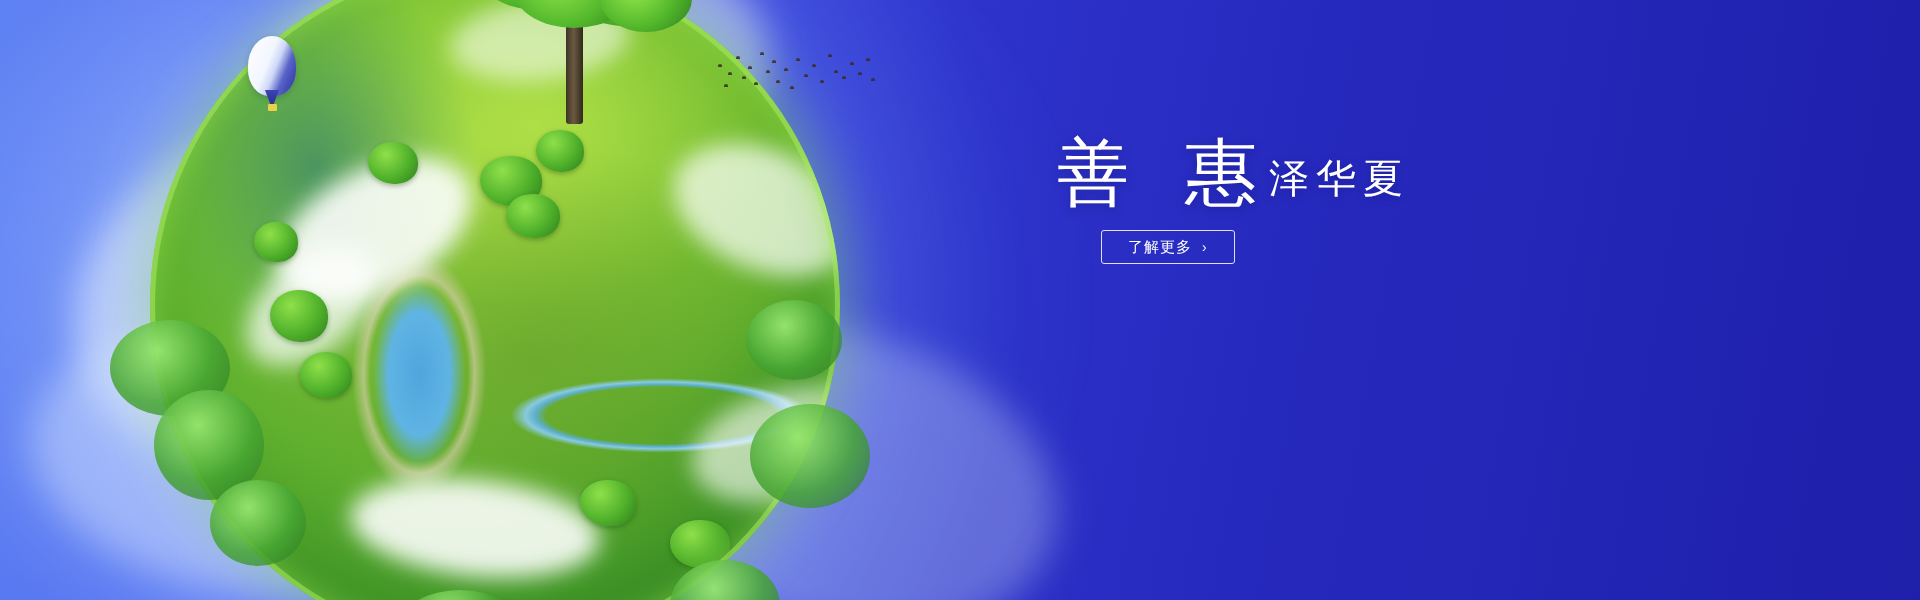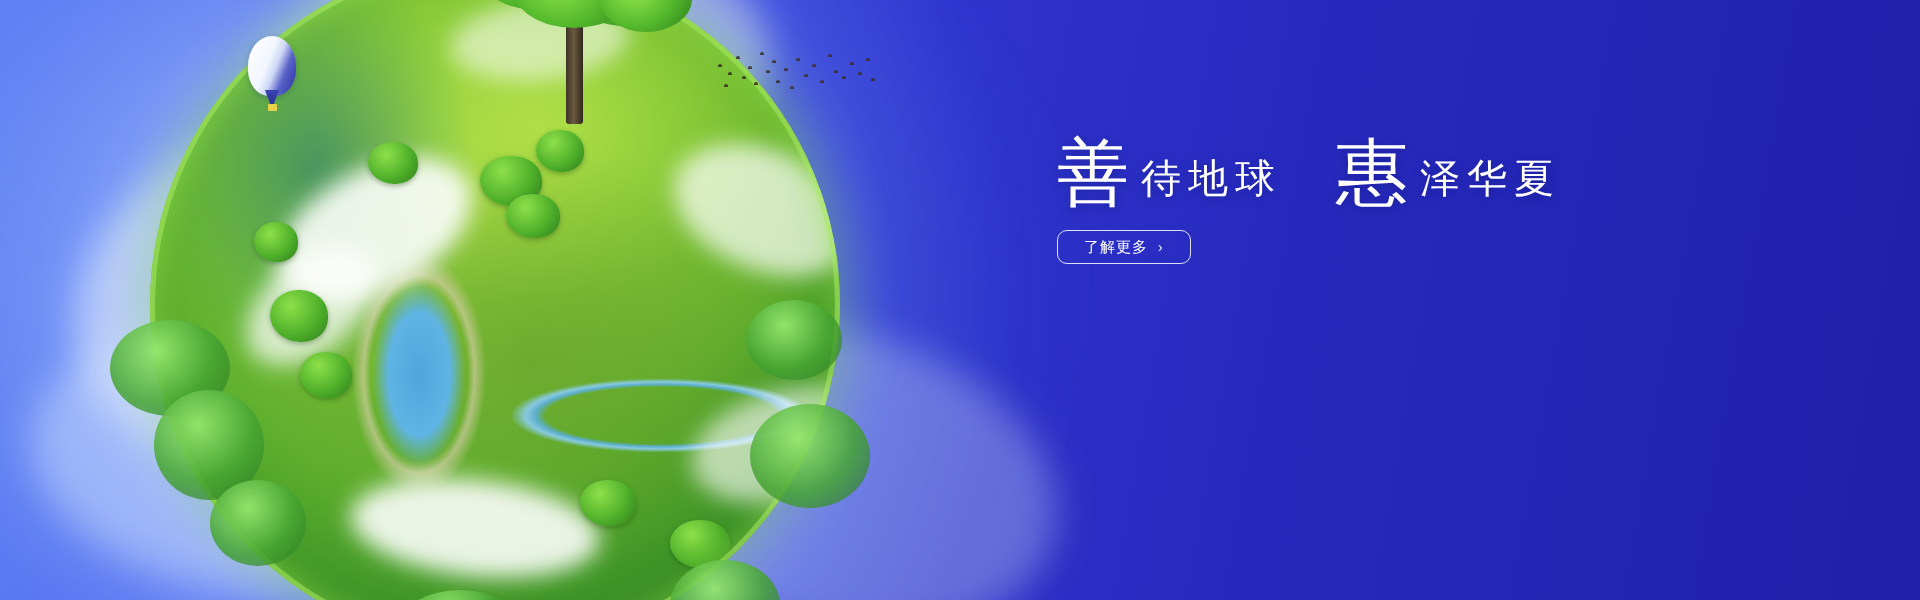--- a/index.html
+++ b/index.html
@@ -251,27 +251,28 @@
   }
   .cta {
     display: inline-flex;
     align-items: center;
     justify-content: center;
     gap: 10px;
     margin-top: 24px;
     padding: 0 26px;
     height: 34px;
     border: 1px solid rgba(255,255,255,0.85);
-    border-radius: 10px;
+    border-radius: 3px;
     background: transparent;
     color: #ffffff;
     font-size: 15px;
     letter-spacing: 1px;
     font-family: "Liberation Sans", "DejaVu Sans", sans-serif;
     cursor: pointer;
+    margin-left: 44px;
   }
   .cta .chev { font-size: 14px; line-height: 1; opacity: 0.95; }
 </style>
 </head>
 <body>
 
 <div class="banner">
 
   <div class="sky-glow"></div>
   <div class="sky-wisp w1"></div>
@@ -349,21 +350,20 @@
     <i style="left:142px;top:26px"></i>
       <i style="left:150px;top:12px"></i>
     <i style="left:155px;top:32px"></i>
       <i style="left:8px;top:38px"></i>
   </div>
 
   <div class="copy">
 
     <h1 class="headline">
       <span class="big">善</span>
-      <span class="small">待地球</span>
       <span class="gap"></span>
       <span class="big">惠</span>
       <span class="small">泽华夏</span>
     </h1>
 
 
     <button class="cta">
       <span>了解更多</span>
       <span class="chev">›</span>
     </button>

